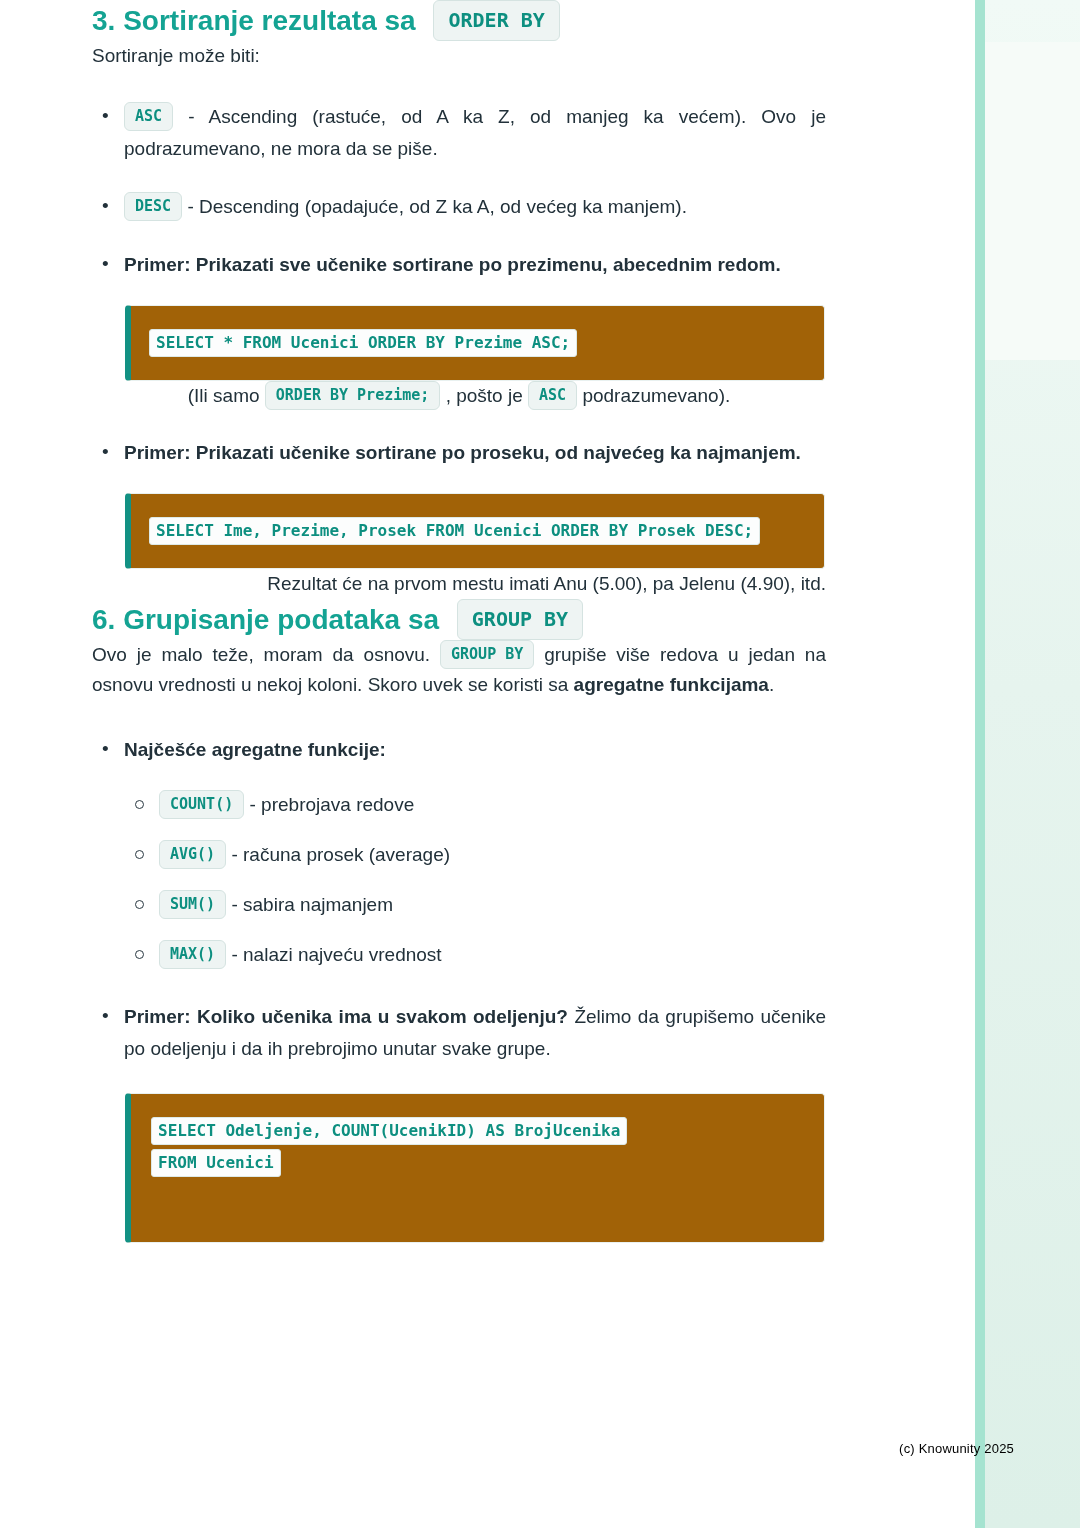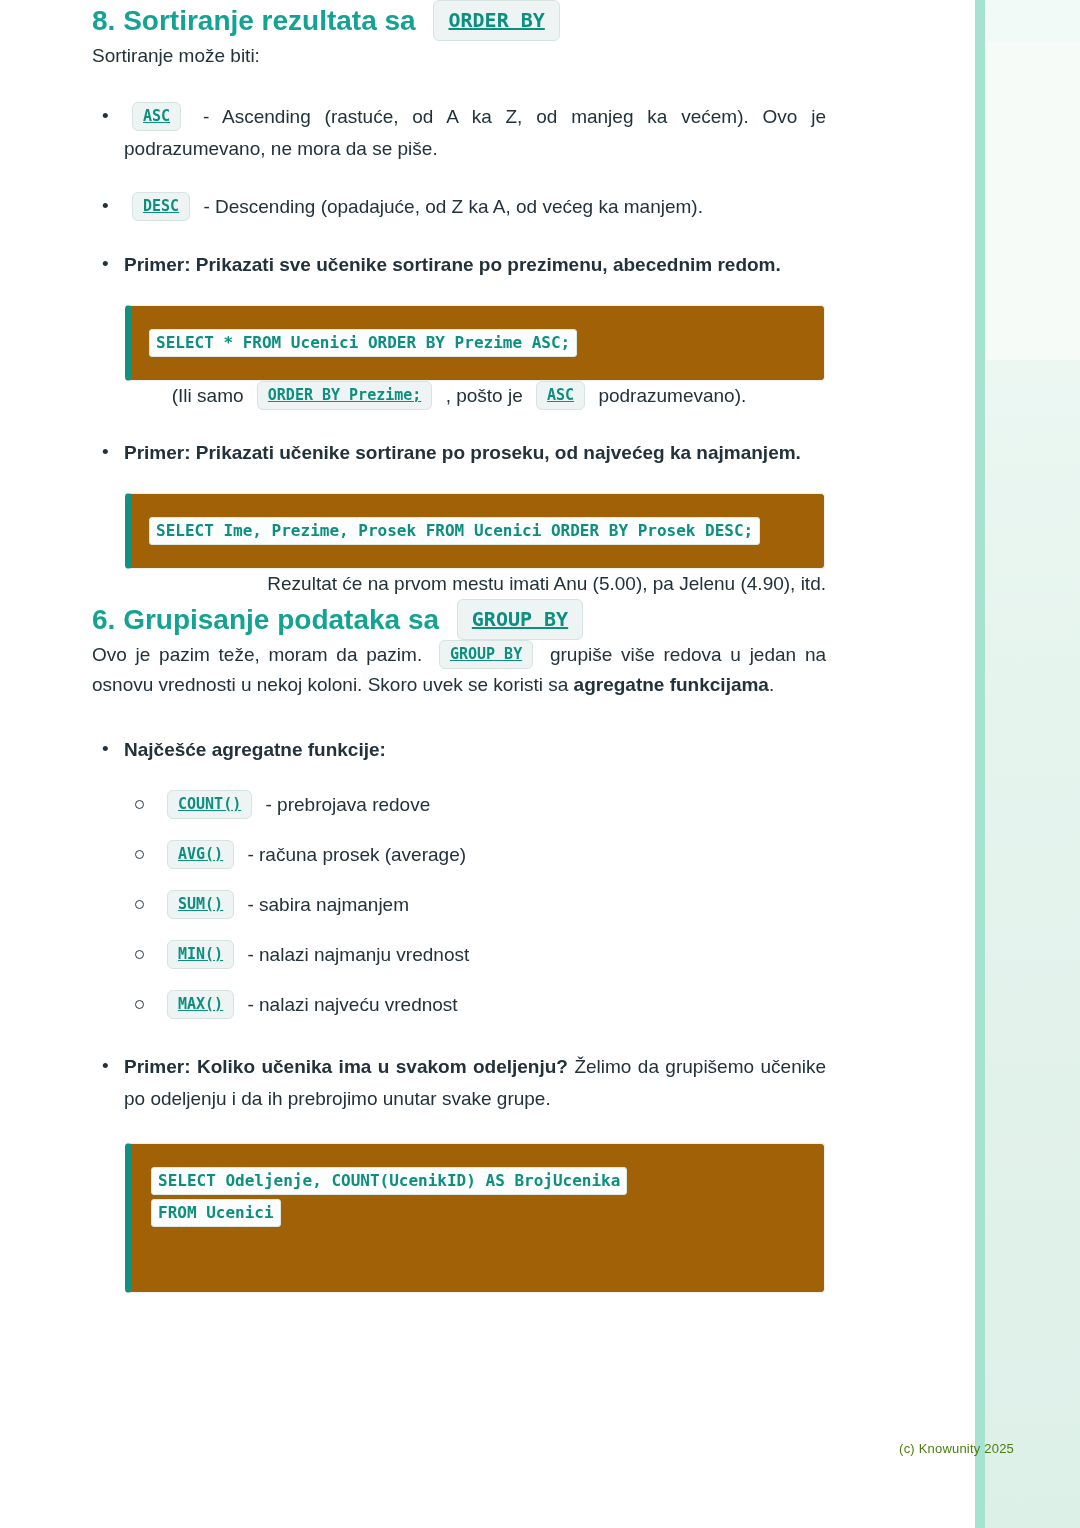--- a/index.html
+++ b/index.html
@@ -20,21 +20,21 @@
   .side-accent{
     position:absolute; left:975px; top:0; width:10px; height:1528px;
     background:#a5e3d0;
   }
   .side-top-block{
     position:absolute; left:985px; top:42px; width:95px; height:318px;
     background:#f6fbf8;
   }
   .watermark{
     position:absolute; top:1441px; right:66px;
-    font-size:13px; color:#4d7c0f; letter-spacing:.2px;
+    font-size:13px; color:#000000; letter-spacing:.2px;
   }
 
   .content{
     position:absolute; left:92px; top:0; width:734px;
   }
 
   h2.sec{
     margin:0; padding:0;
     font-size:28px; line-height:40px; font-weight:700;
     color:#14a393;
@@ -46,24 +46,23 @@
     display:inline-block;
     font-family:"DejaVu Sans Mono", monospace;
     font-weight:700;
     color:#0d8f80;
     background:#eef4f3;
     border:1px solid #d5e3e1;
     border-radius:6px;
     padding:3px 10px 4px;
     font-size:15px;
     line-height:20px;
-    margin:0 8px;
+    margin:0 0;
     vertical-align:2px;
     white-space:nowrap;
-    text-decoration:underline;
   }
   .chip-lg{
     font-size:20px; padding:6px 14px 7px; line-height:26px; vertical-align:3px; margin-left:10px;
   }
 
   p.body{
     margin:0; font-size:19px; line-height:30px; color:#22313a;
   }
   .intro{margin-top:28px;}
 
@@ -127,21 +126,21 @@
 
 <div class="page">
 
   <div class="side-panel"></div>
   <div class="side-accent"></div>
   <div class="side-top-block"></div>
 
   <div class="content">
 
     <h2 class="sec sec-3">
-      <span>8. Sortiranje rezultata sa</span>
+      <span>3. Sortiranje rezultata sa</span>
       <span class="chip chip-lg">ORDER BY</span>
     </h2>
 
     <p class="body intro">Sortiranje može biti:</p>
 
     <div class="blist">
 
       <div class="b-item">
         <div class="b-marker">•</div>
         <div class="b-body">
@@ -187,21 +186,21 @@
       <p class="body result indent">Rezultat će na prvom mestu imati Anu (5.00), pa Jelenu (4.90), itd.</p>
 
     </div>
 
     <h2 class="sec sec-4">
       <span>6. Grupisanje podataka sa</span>
       <span class="chip chip-lg">GROUP BY</span>
     </h2>
 
     <p class="body p-group">
-      <span>Ovo je pazim teže, moram da pazim.</span>
+      <span>Ovo je malo teže, moram da osnovu.</span>
       <span class="chip">GROUP BY</span>
       <span>grupiše više redova u jedan na osnovu vrednosti u nekoj koloni. Skoro uvek se koristi sa</span>
       <b class="inl">agregatne funkcijama</b><span>.</span>
     </p>
 
     <div class="blist" style="margin-top:34px;">
 
       <div class="b-item">
         <div class="b-marker">•</div>
         <div class="b-body bold">Najčešće agregatne funkcije:</div>
@@ -232,29 +231,20 @@
         <div class="sub-item">
           <div class="sub-marker">
               <span></span>
             </div>
           <div class="sub-body">
             <span class="chip">SUM()</span>
             <span>- sabira najmanjem</span>
           </div>
         </div>
 
-        <div class="sub-item">
-          <div class="sub-marker">
-              <span></span>
-            </div>
-          <div class="sub-body">
-            <span class="chip">MIN()</span>
-            <span>- nalazi najmanju vrednost</span>
-          </div>
-        </div>
 
         <div class="sub-item">
           <div class="sub-marker">
               <span></span>
             </div>
           <div class="sub-body">
             <span class="chip">MAX()</span>
             <span>- nalazi najveću vrednost</span>
           </div>
         </div>

